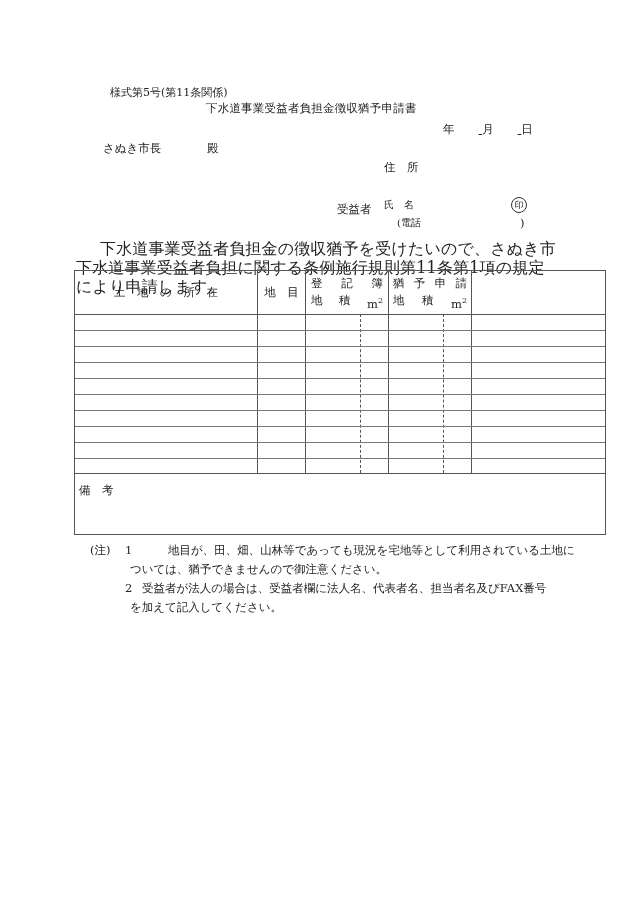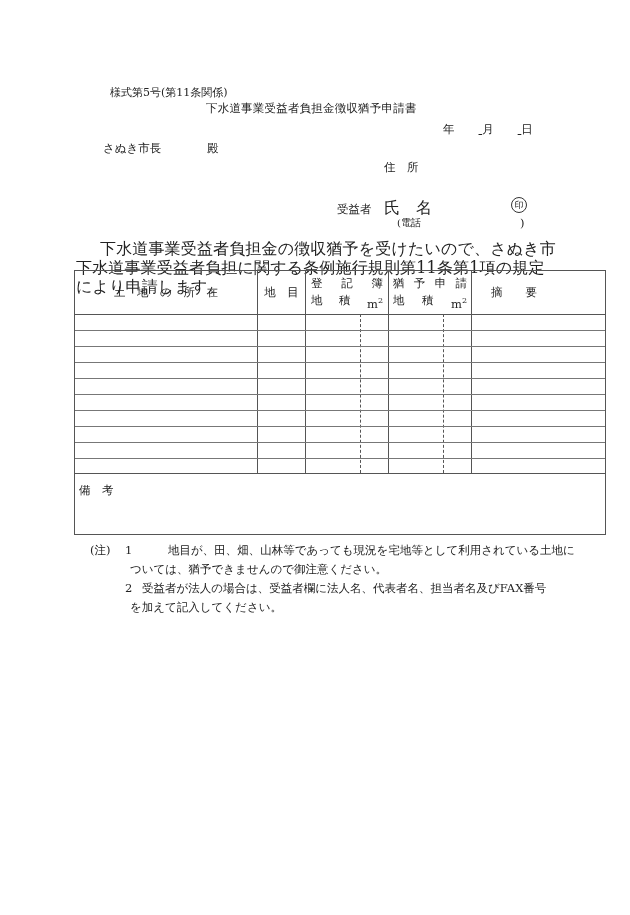--- a/index.html
+++ b/index.html
@@ -16,21 +16,21 @@
   .form-number { left: 76px; top: 87px; font-size: 11px; margin-left: 34px; }
   .doc-title { left: 206px; top: 103px; font-size: 11.5px; letter-spacing: 0.2px; }
   .date-line { left: 443px; top: 124px; font-size: 11.5px; text-decoration: underline; }
   .date-line span { display: inline-block; }
   .date-year { margin-right: 24px; }
   .date-month { margin-right: 24px; }
   .addressee { left: 103px; top: 143px; font-size: 11.5px; }
   .addressee-suffix { left: 207px; top: 143px; font-size: 11.5px; }
   .addr-label { left: 384px; top: 162px; font-size: 11.5px; }
   .beneficiary-label { left: 337px; top: 181px; font-size: 11.5px; margin-top: 23px; }
-  .name-label { left: 384px; top: 200px; font-size: 16px; }
+  .name-label { left: 384px; top: 200px; font-size: 10px; }
   .seal { left: 511px; top: 197px; width: 14px; height: 14px; border: 1px solid #333; border-radius: 50%; font-size: 9px; text-align: center; line-height: 14px; }
   .phone-open { left: 397px; top: 218px; font-size: 10px; }
   .phone-close { left: 520px; top: 218px; font-size: 11.5px; }
   .body-text { left: 76px; top: 239px; width: 484px; font-size: 16px; line-height: 19px; white-space: normal; text-indent: 24px; letter-spacing: 0.15px; }
 
   .form-table {
     position: absolute; left: 74px; top: 270px;
     width: 532px; height: 265px;
     border: 1px solid #555;
     box-sizing: border-box;
@@ -102,21 +102,20 @@
       <span>申</span>
       <span>請</span>
     </div>
     <div class="row">
       <span>地</span>
       <span>積</span>
       <span><span>m</span><sup class="sup-unit">2</sup></span>
     </div>
   </div>
 
-  <div class="hcell" style="left:397px; width:84px;">摘　　要</div>
 
   <div class="vline" style="left:182px; height:202px;"></div>
   <div class="vline" style="left:230px; height:202px;"></div>
   <div class="vline" style="left:313px; height:202px;"></div>
   <div class="vline" style="left:396px; height:202px;"></div>
   <div class="vdash" style="left:285px; top:43px; height:159px;"></div>
   <div class="vdash" style="left:368px; top:43px; height:159px;"></div>
 
   <div class="hline" style="top:43px; border-top-color:#555;"></div>
   <div class="hline" style="top:59px;"></div>

